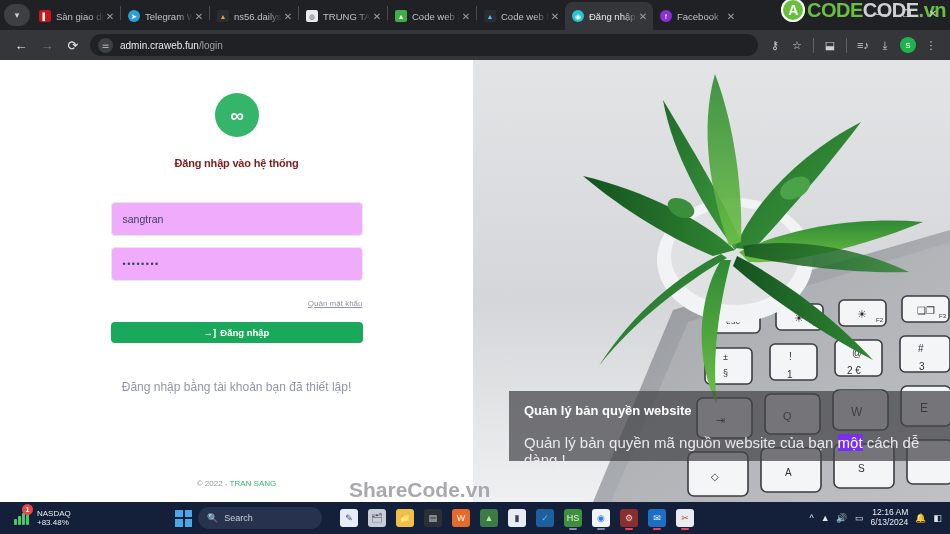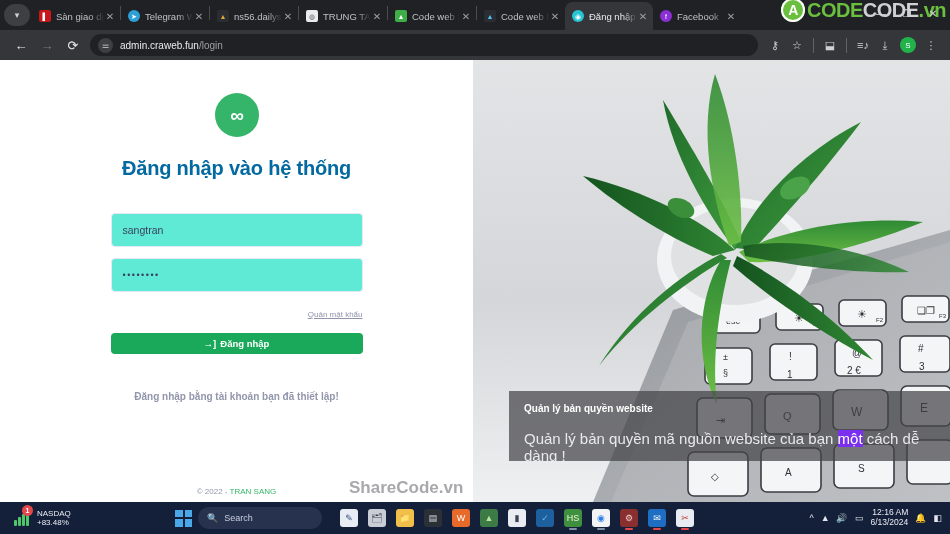--- a/index.html
+++ b/index.html
@@ -94,71 +94,71 @@
   .left-pane {
     position:absolute; left:0; top:0; width:473px; height:442px; background:#fff;
     display:flex; flex-direction:column; align-items:center;
   }
   .logo-circle {
     width:44px; height:44px; border-radius:50%; background:#34b56a; margin-top:33px;
     display:flex; align-items:center; justify-content:center;
   }
   .logo-circle .glyph { color:#fff; font-size:19px; font-weight:bold; line-height:1; letter-spacing:-1px; }
   .login-title {
-    margin-top:20px; font-size:20px; font-weight:bold; color:#0369a1; letter-spacing:-0.2px;
+    margin-top:20px; font-size:11px; font-weight:bold; color:#7f1d1d; letter-spacing:-0.2px;
   }
   .form { width:252px; margin-top:33px; }
   .field {
-    width:252px; height:28px; background:#5eead4; border:1px solid #e4e8f7; border-radius:4px;
+    width:252px; height:28px; background:#f0abfc; border:1px solid #e4e8f7; border-radius:4px;
     display:flex; align-items:center; padding:16px 11px; font-size:10.5px; color:#3b3f5c;
     margin-bottom:11px;
   }
   .field .dots { letter-spacing:1.5px; font-size:9px; color:#3b3f5c; }
   .forgot-row { width:252px; text-align:right; margin-top:1px; }
   .forgot-link { font-size:8px; color:#8f94ab; text-decoration:underline; }
   .login-btn {
     width:252px; height:21px; background:#1aa95a; border-radius:4px; margin-top:12px;
     display:flex; align-items:center; justify-content:center; gap:4px;
     color:#fff; font-size:9.5px; font-weight:bold;
   }
-  .hint-text { margin-top:37px; font-size:10px; color:#9196ab;font-weight:bold; }
+  .hint-text { margin-top:37px; font-size:12px; color:#9196ab; }
   .copyright { margin-top:85px; font-size:8px; color:#9196ab; }
   .copyright .author { color:#34b56a; }
 
   
   .right-pane { position:absolute; left:473px; top:0; width:477px; height:442px; overflow:hidden;
                 background:#d9dadc; }
   .photo { position:absolute; inset:0; }
 
   .overlay-card {
     position:absolute; left:36px; top:331px; width:441px; height:70px;
     background:rgba(68,68,72,0.72); color:#fff; padding:12px 15px;
   }
-  .overlay-title { font-size:10px; font-weight:bold; margin-bottom:16px; }
+  .overlay-title { font-size:13px; font-weight:bold; margin-bottom:16px; }
   .overlay-desc { font-size:15px; color:#e9e9ec; }
   .sel-hl { background:#7a2ff0; color:#fff; }
 
   
   .wm-gray {
-    position:absolute; left:349px; top:442px; font-size:17px; font-weight:bold;
+    position:absolute; left:349px; top:442px; font-size:21px; font-weight:bold;
     color:#a9a9ad; letter-spacing:0px; pointer-events:none; white-space:nowrap;
     transform:translateY(-24px);
   }
   .wm-white {
     position:absolute; left:349px; top:485px; font-size:22px; font-weight:bold;
     color:#f2f2f4; letter-spacing:0px; pointer-events:none; white-space:nowrap;
     text-shadow:0 1px 2px rgba(0,0,0,.35); z-index:40;
   }
 
   
   .taskbar {
     position:absolute; left:0; top:502px; width:950px; height:32px;
     background:#14203a; display:flex; align-items:center; z-index:30;
   }
-  .tb-widget { display:flex; align-items:center; margin-left:14px; flex:none; }
+  .tb-widget { display:flex; margin-left:14px; flex:none; }
   .tb-widget .bars { position:relative; width:18px; height:16px; margin-right:5px; }
   .bar { position:absolute; bottom:0; width:3px; background:#4cc76a; border-radius:1px; }
   .badge {
     position:absolute; top:-5px; left:8px; width:11px; height:11px; border-radius:50%;
     background:#e5474d; color:#fff; font-size:7px; display:flex; align-items:center;
     justify-content:center; font-weight:bold;
   }
   .tb-widget .txt { line-height:1.15; }
   .tb-widget .nm { color:#e9ecf2; font-size:8px; }
   .tb-widget .pc { color:#e9ecf2; font-size:8px; }

